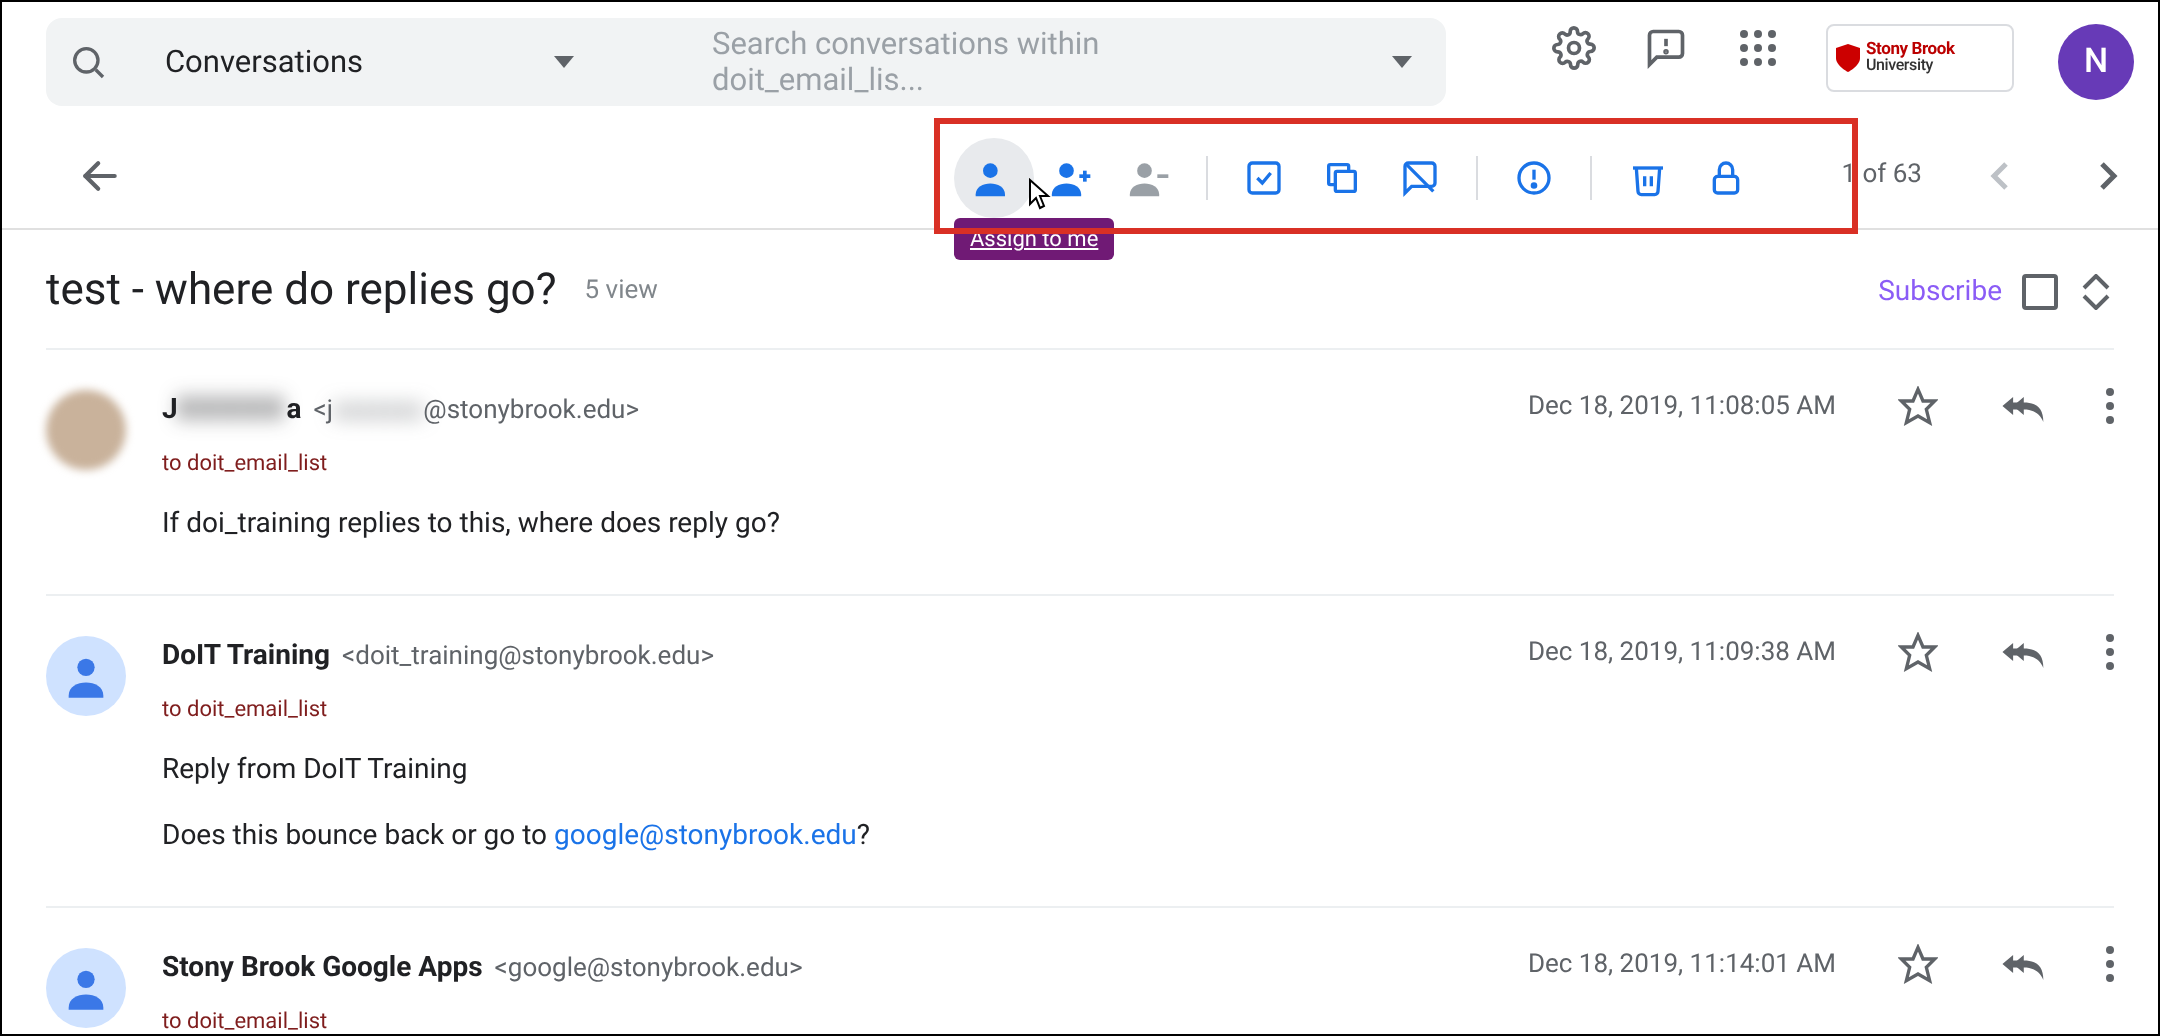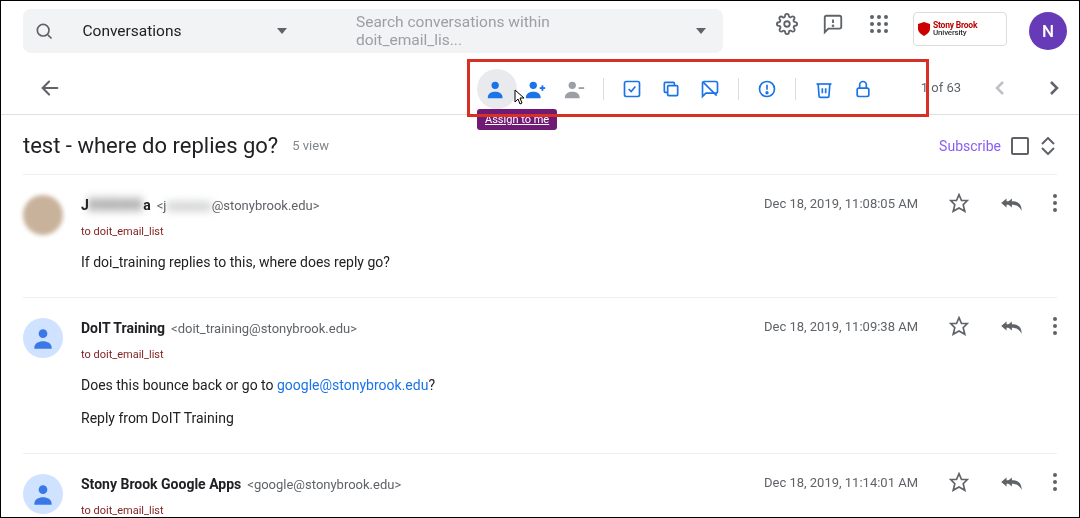--- a/index.html
+++ b/index.html
@@ -318,22 +318,22 @@
                 <svg width="4" height="18" viewBox="0 0 4 18" fill="#5f6368">
                   <circle cx="2" cy="2" r="2"></circle>
                   <circle cx="2" cy="9" r="2"></circle>
                   <circle cx="2" cy="16" r="2"></circle>
                 </svg>
               </span>
           </div>
         </div>
         <div class="to-line">to doit_email_list</div>
         <div class="content">
+          <p>Reply from DoIT Training</p>
           <p><span>Does this bounce back or go to </span><a href="#">google@stonybrook.edu</a><span>?</span></p>
-          <p>Reply from DoIT Training</p>
         </div>
       </div>
     </div>
 
     <div class="msg" style="border-bottom:none;">
       <div class="av blue">
         <svg width="26" height="26" viewBox="0 0 24 24" fill="#3b78e7">
             <circle cx="12" cy="8" r="4"></circle>
             <path d="M4 21c0-4 4-6 8-6s8 2 8 6v1H4z"></path>
           </svg>

